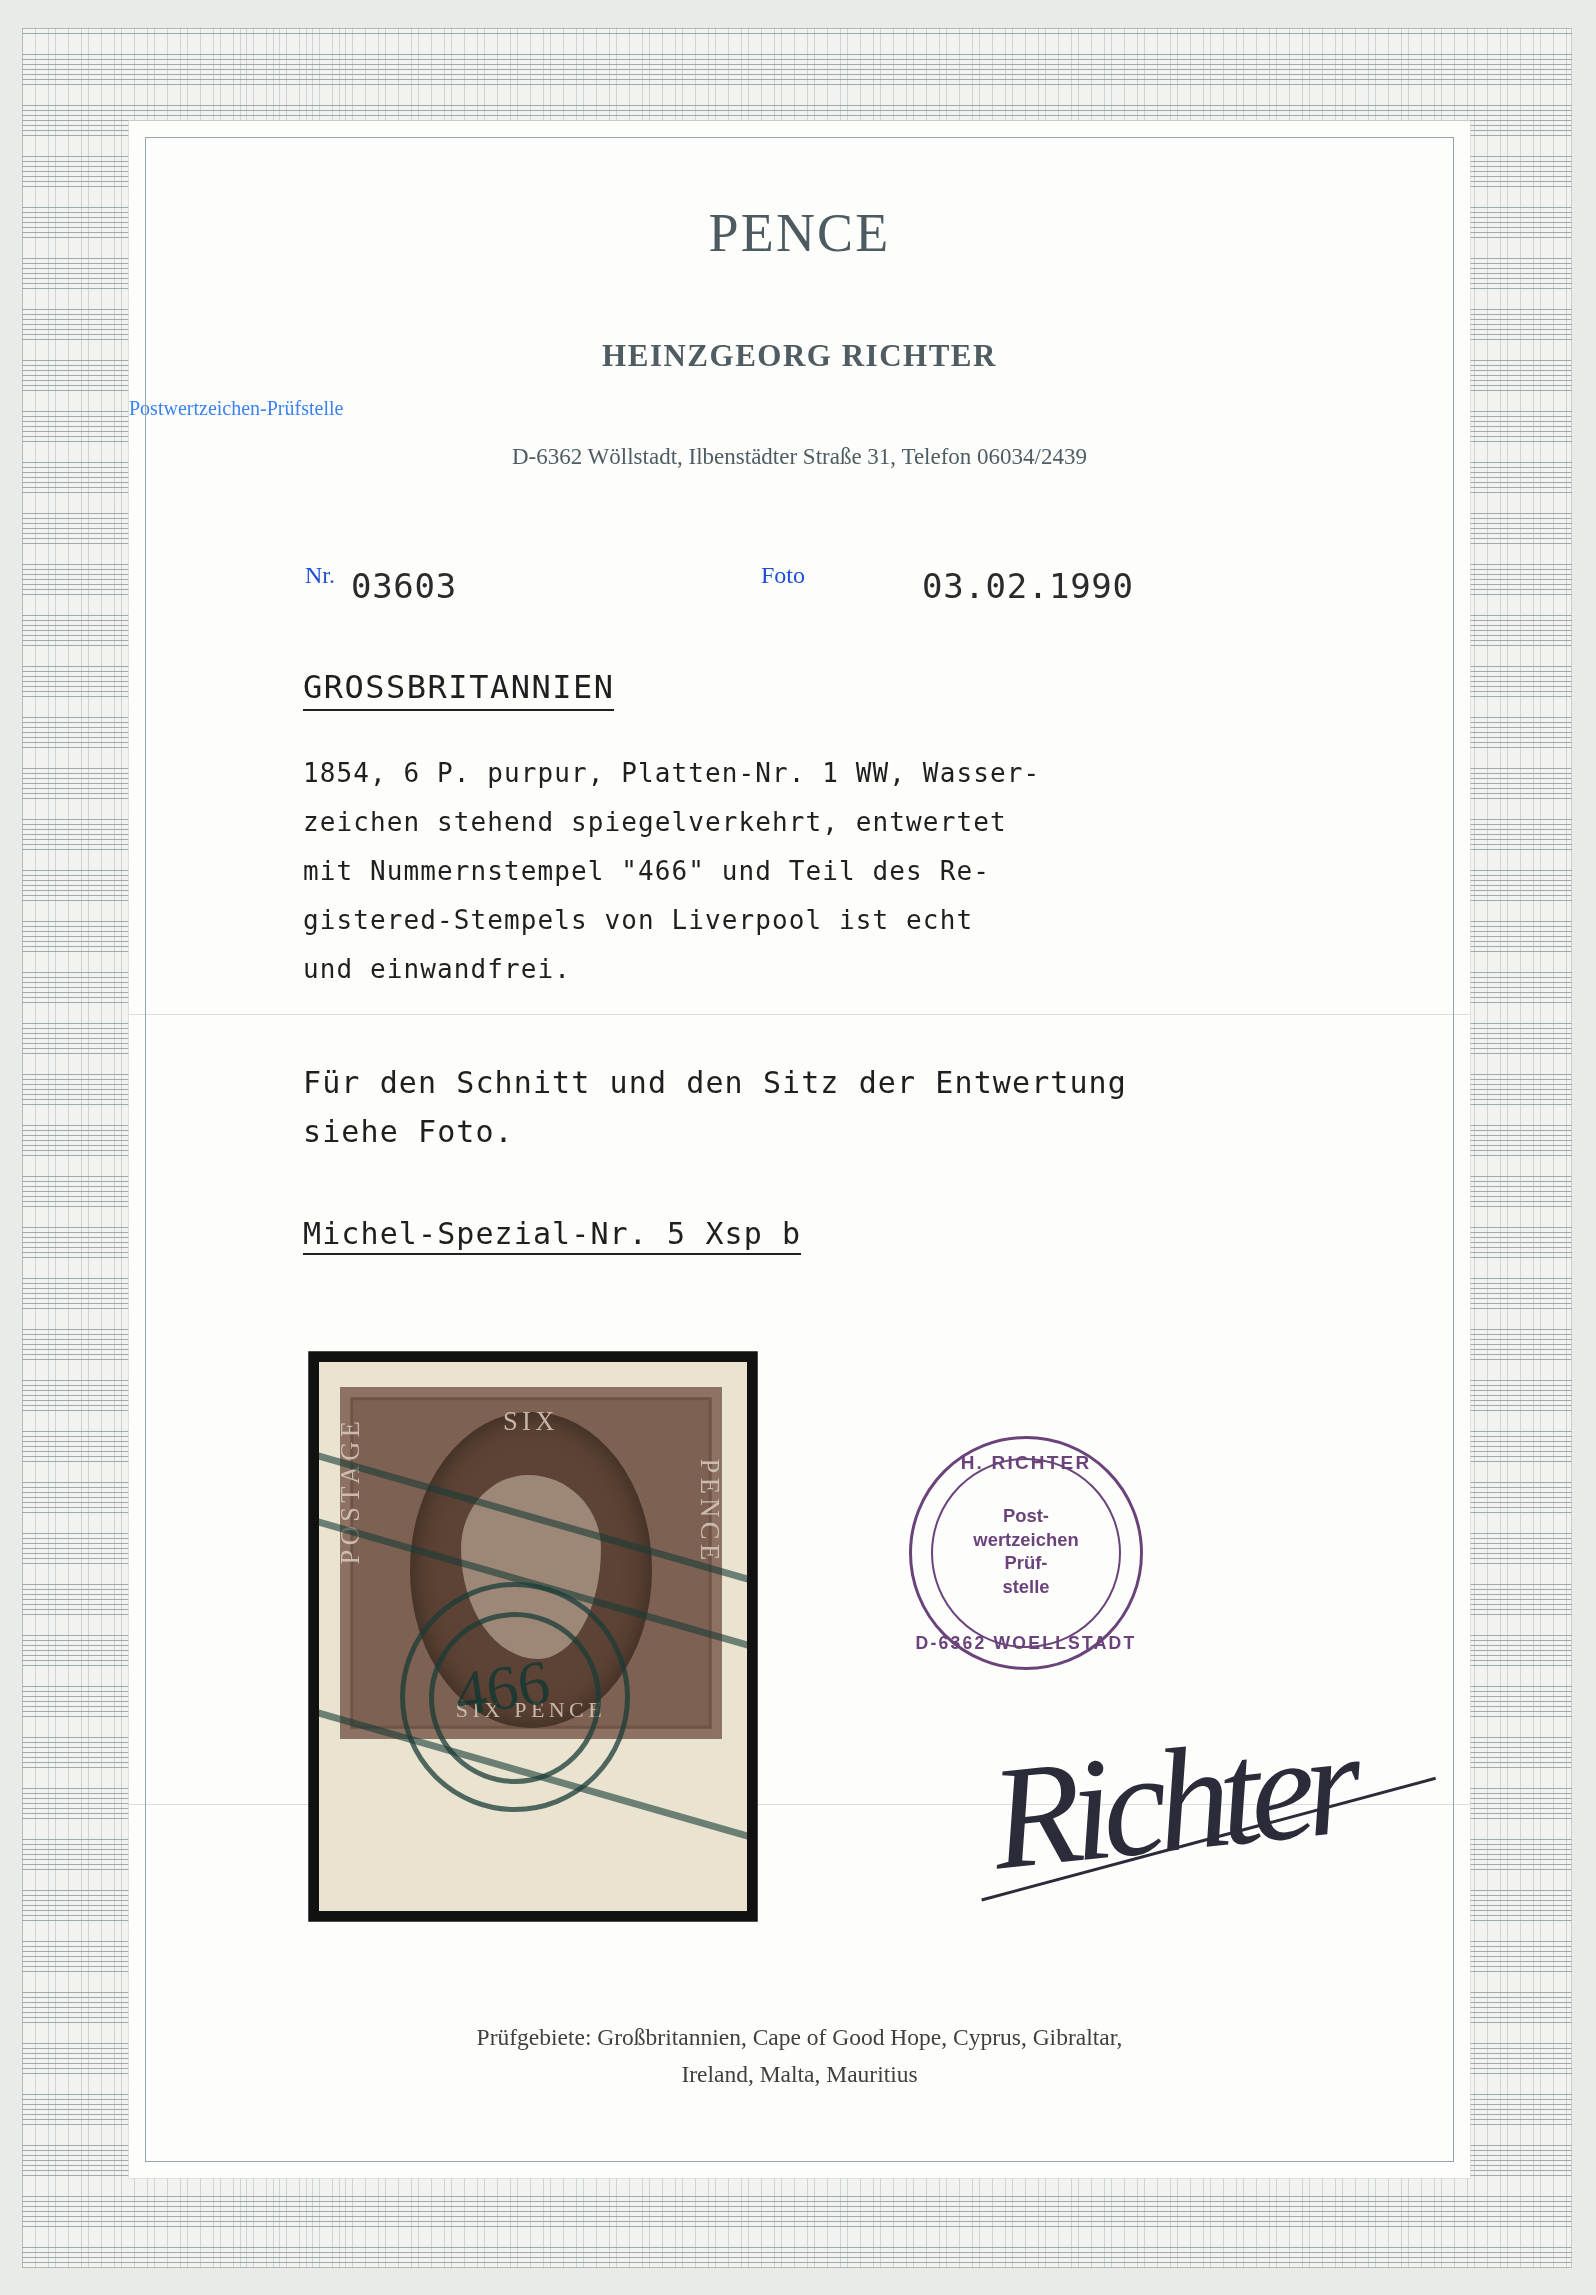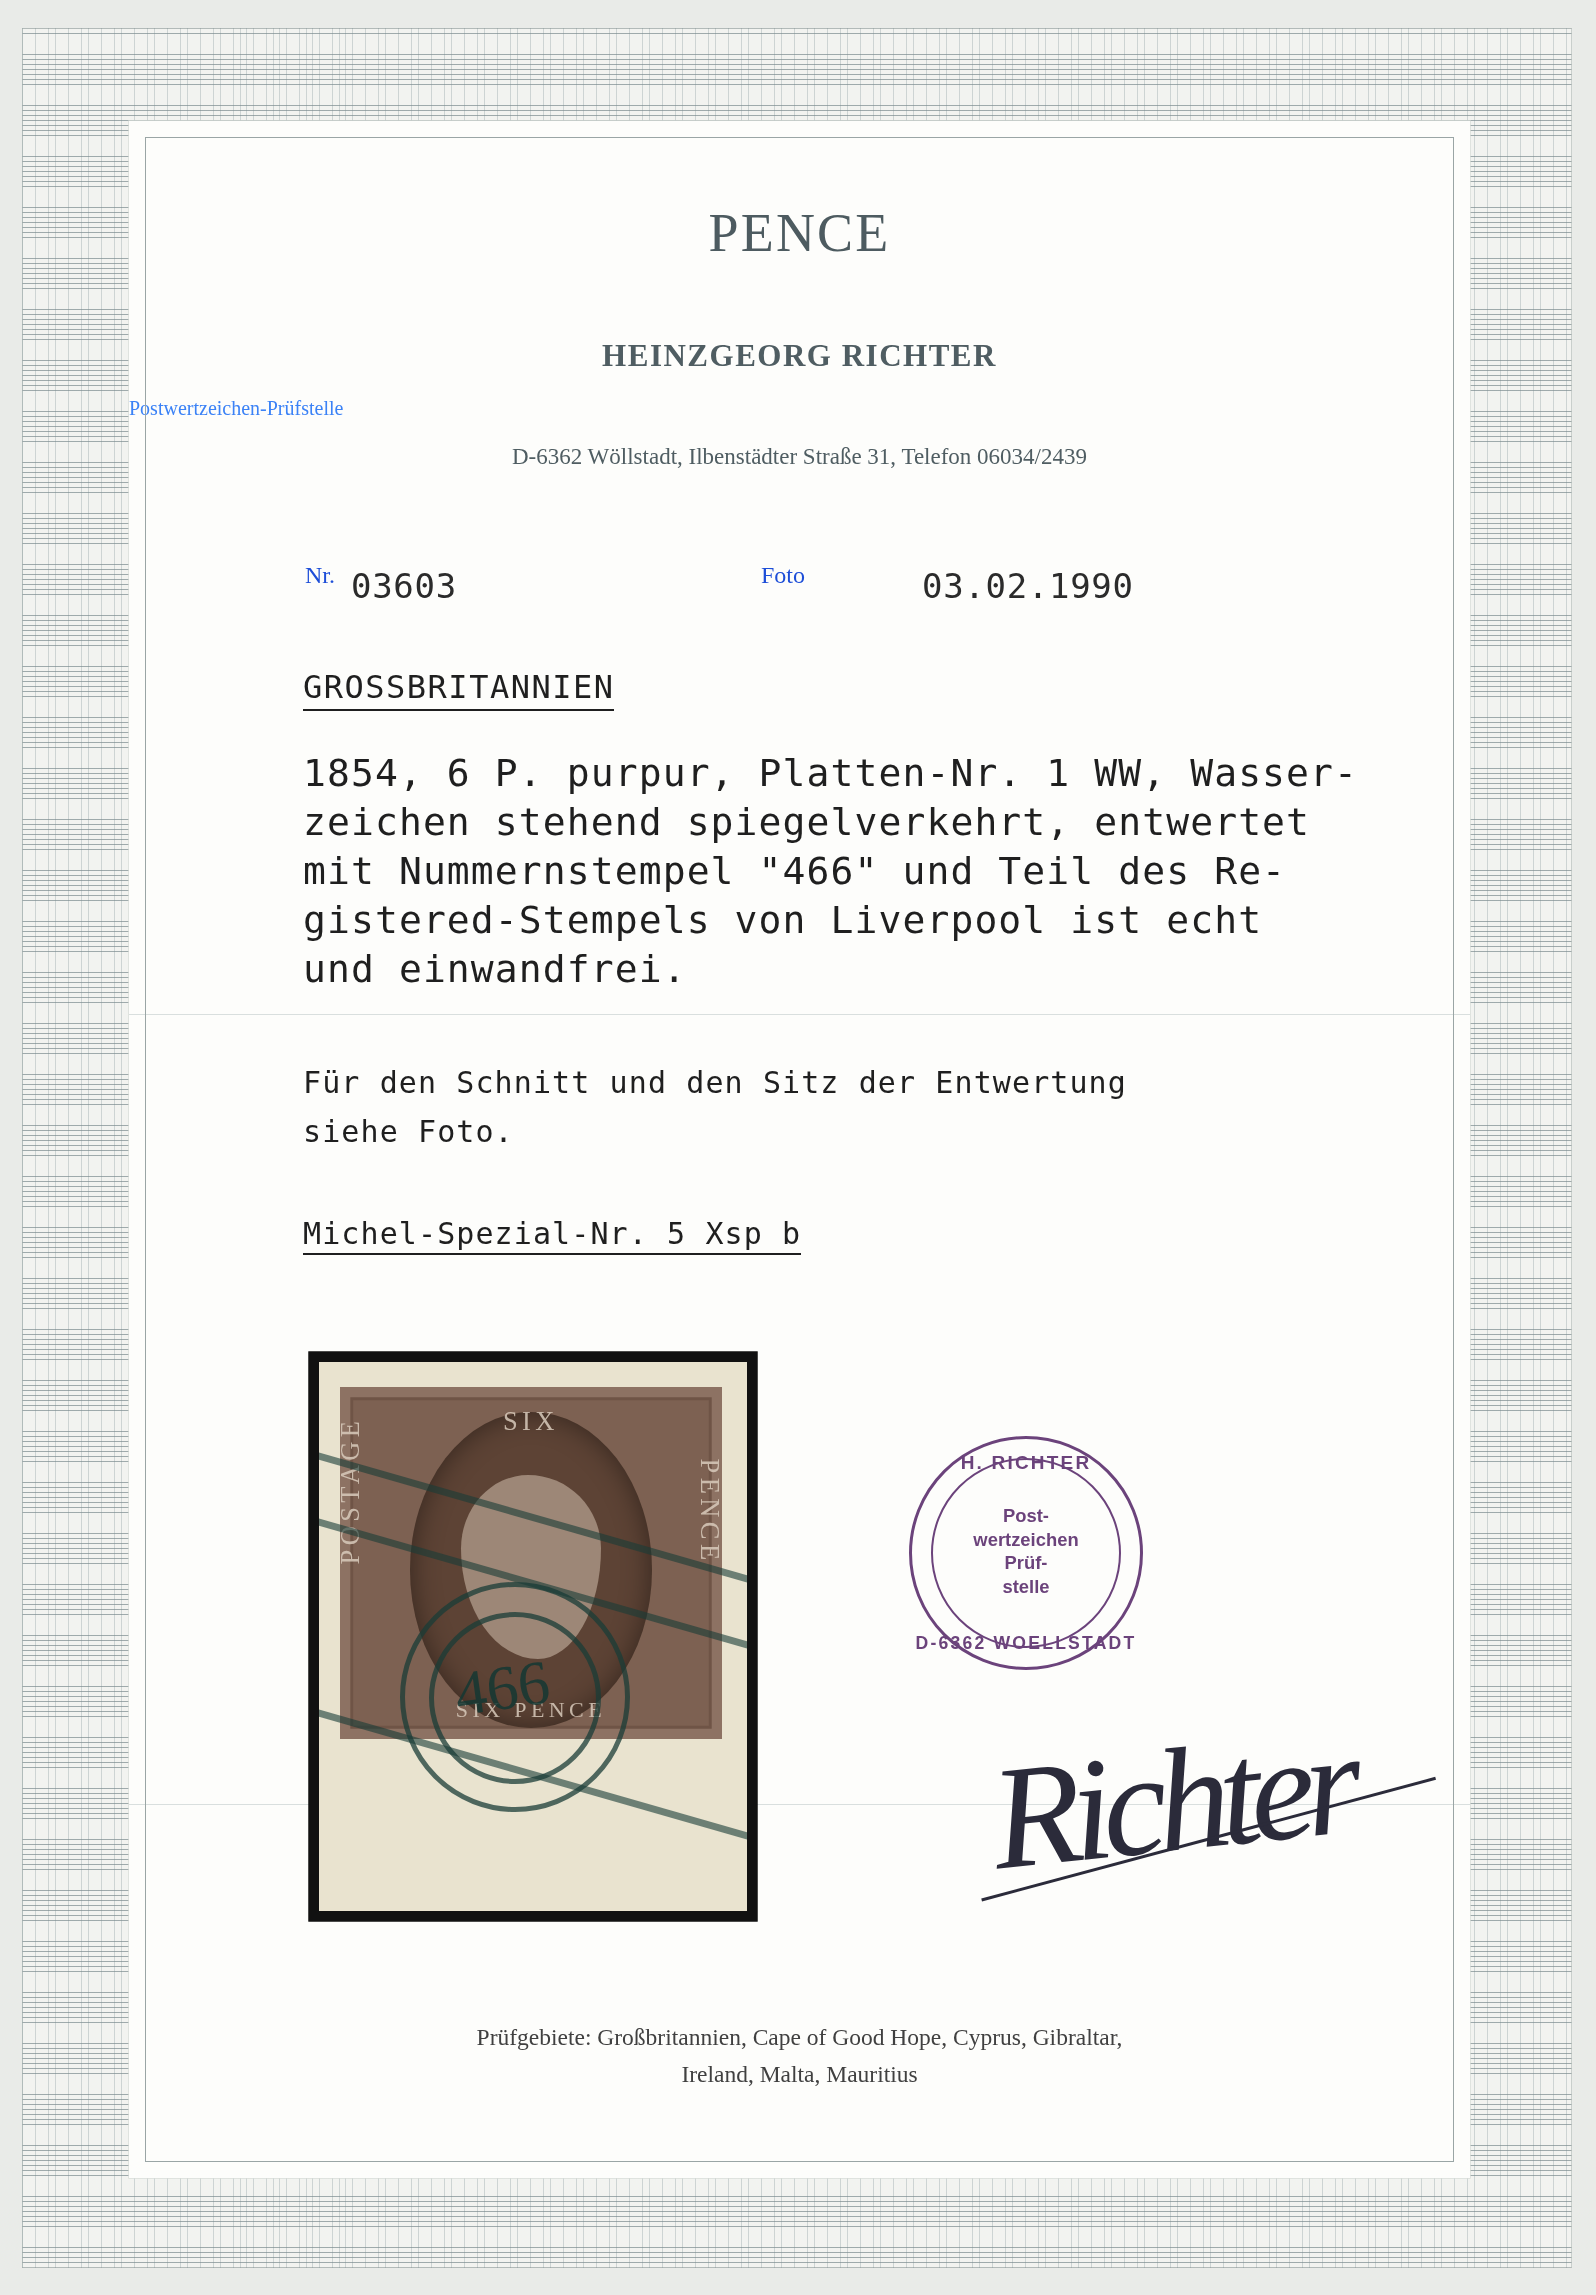--- a/index.html
+++ b/index.html
@@ -155,21 +155,21 @@
     color: #1f1f1f;
     border-bottom: 2.2px solid #1f1f1f;
     padding-bottom: 2.9px;
   }
   .body-text {
     position: absolute;
     left: 174px;
     top: 628px;
     width: 1146px;
     font-family: "DejaVu Sans Mono", monospace;
-    font-size: 38px;
+    font-size: 26px;
     line-height: 49px;
     letter-spacing: 1.1px;
     color: #1f1f1f;
     white-space: pre-wrap;
   }
   .body-text2 {
     position: absolute;
     left: 174px;
     top: 937px;
     width: 1190px;

